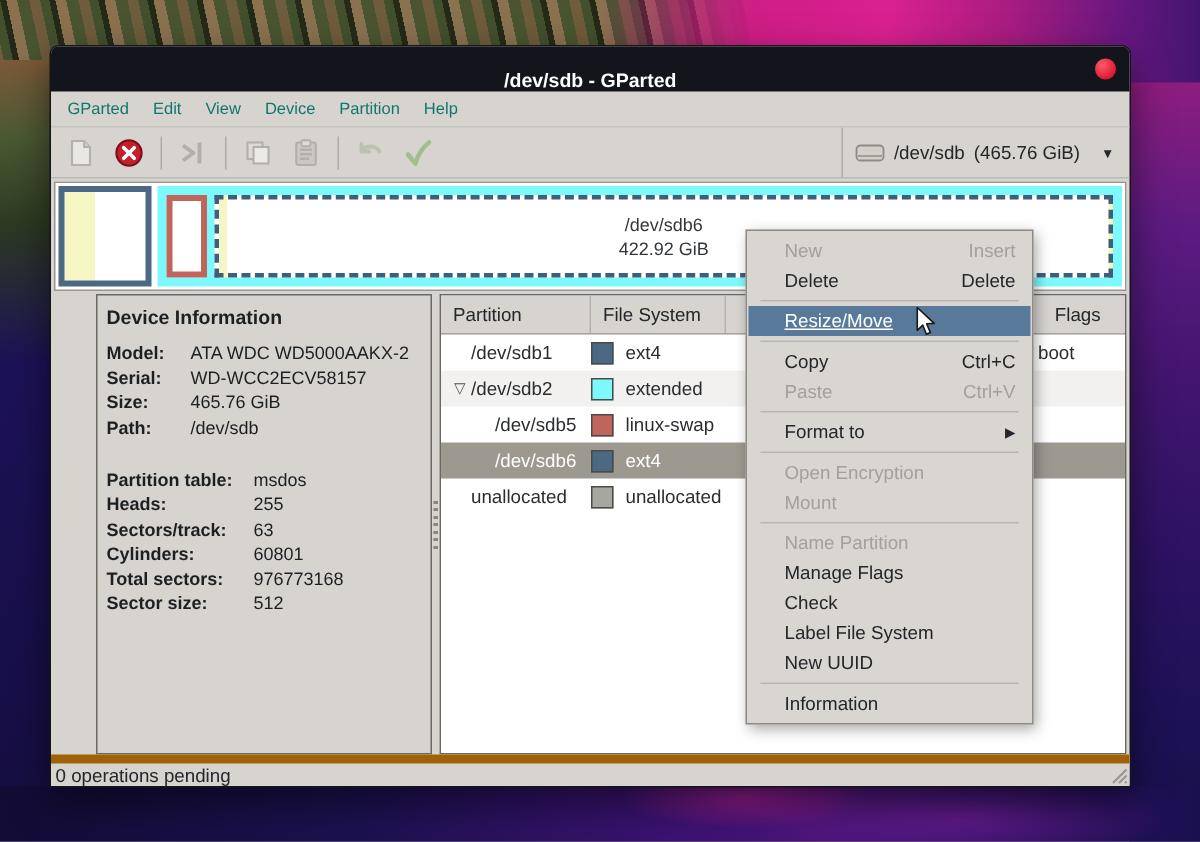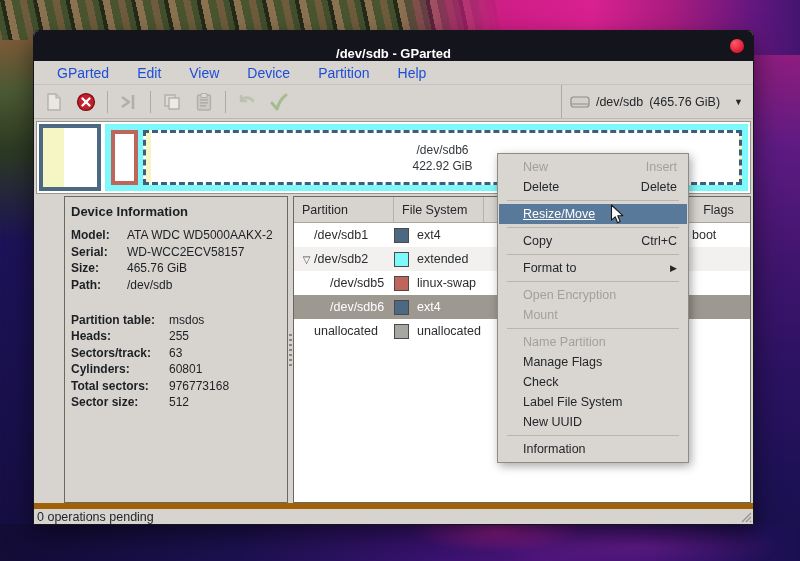--- a/index.html
+++ b/index.html
@@ -29,21 +29,21 @@
     box-shadow:0 10px 26px rgba(0,0,0,.5); display:flex; flex-direction:column; }
 
   .titlebar { flex:0 0 30px; background:#14141c; border-radius:5px 5px 0 0; position:relative;
     display:flex; align-items:flex-end; justify-content:center; }
   .title { color:#fff; font-weight:bold; font-size:13px; }
   .close-btn { position:absolute; right:9px; top:8px; width:14px; height:14px; border-radius:50%;
     background:radial-gradient(circle at 35% 30%, #ff5a66, #dc1830 72%); }
 
   .menubar { flex:0 0 24px; display:flex; align-items:center; padding:0 4px; gap:2px;
     border-bottom:1px solid #c6c3bd; }
-  .menu-item { padding:2px 7px; font-size:14px; color:#1d4ed8;margin-left:12px; }
+  .menu-item { padding:2px 7px; font-size:11px; color:#0f766e; }
 
   .toolbar { flex:0 0 34px; display:flex; align-items:center; padding:0 4px;
     border-bottom:1px solid #bcb9b3; }
   .tbtn { width:28px; height:28px; display:flex; align-items:center; justify-content:center; margin:0 2px; }
   .tsep { width:1px; height:22px; background:#aeaba4; margin:0 5px; }
   .tb-spacer { flex:1; }
   .combo-sep { width:1px; height:33px; background:#aeaba4; margin-right:8px; }
   .device-combo { display:flex; align-items:center; gap:6px; font-size:12.5px; color:#23262a; padding-right:6px; }
   .combo-arrow { font-size:9px; color:#23262a; margin-left:8px; }
 
@@ -354,20 +354,24 @@
   <div class="msep"></div>
   <div class="mi highlight">
     <span class="mi-label">Resize/Move</span>
     <span class="mi-accel"></span>
   </div>
   <div class="msep"></div>
   <div class="mi">
     <span class="mi-label">Copy</span>
     <span class="mi-accel">Ctrl+C</span>
   </div>
+  <div class="mi disabled">
+    <span class="mi-label">Paste</span>
+    <span class="mi-accel">Ctrl+V</span>
+  </div>
   <div class="msep"></div>
   <div class="mi">
     <span class="mi-label">Format to</span>
     <span class="mi-accel arrow">▶</span>
   </div>
   <div class="msep"></div>
   <div class="mi disabled">
     <span class="mi-label">Open Encryption</span>
     <span class="mi-accel"></span>
   </div>

